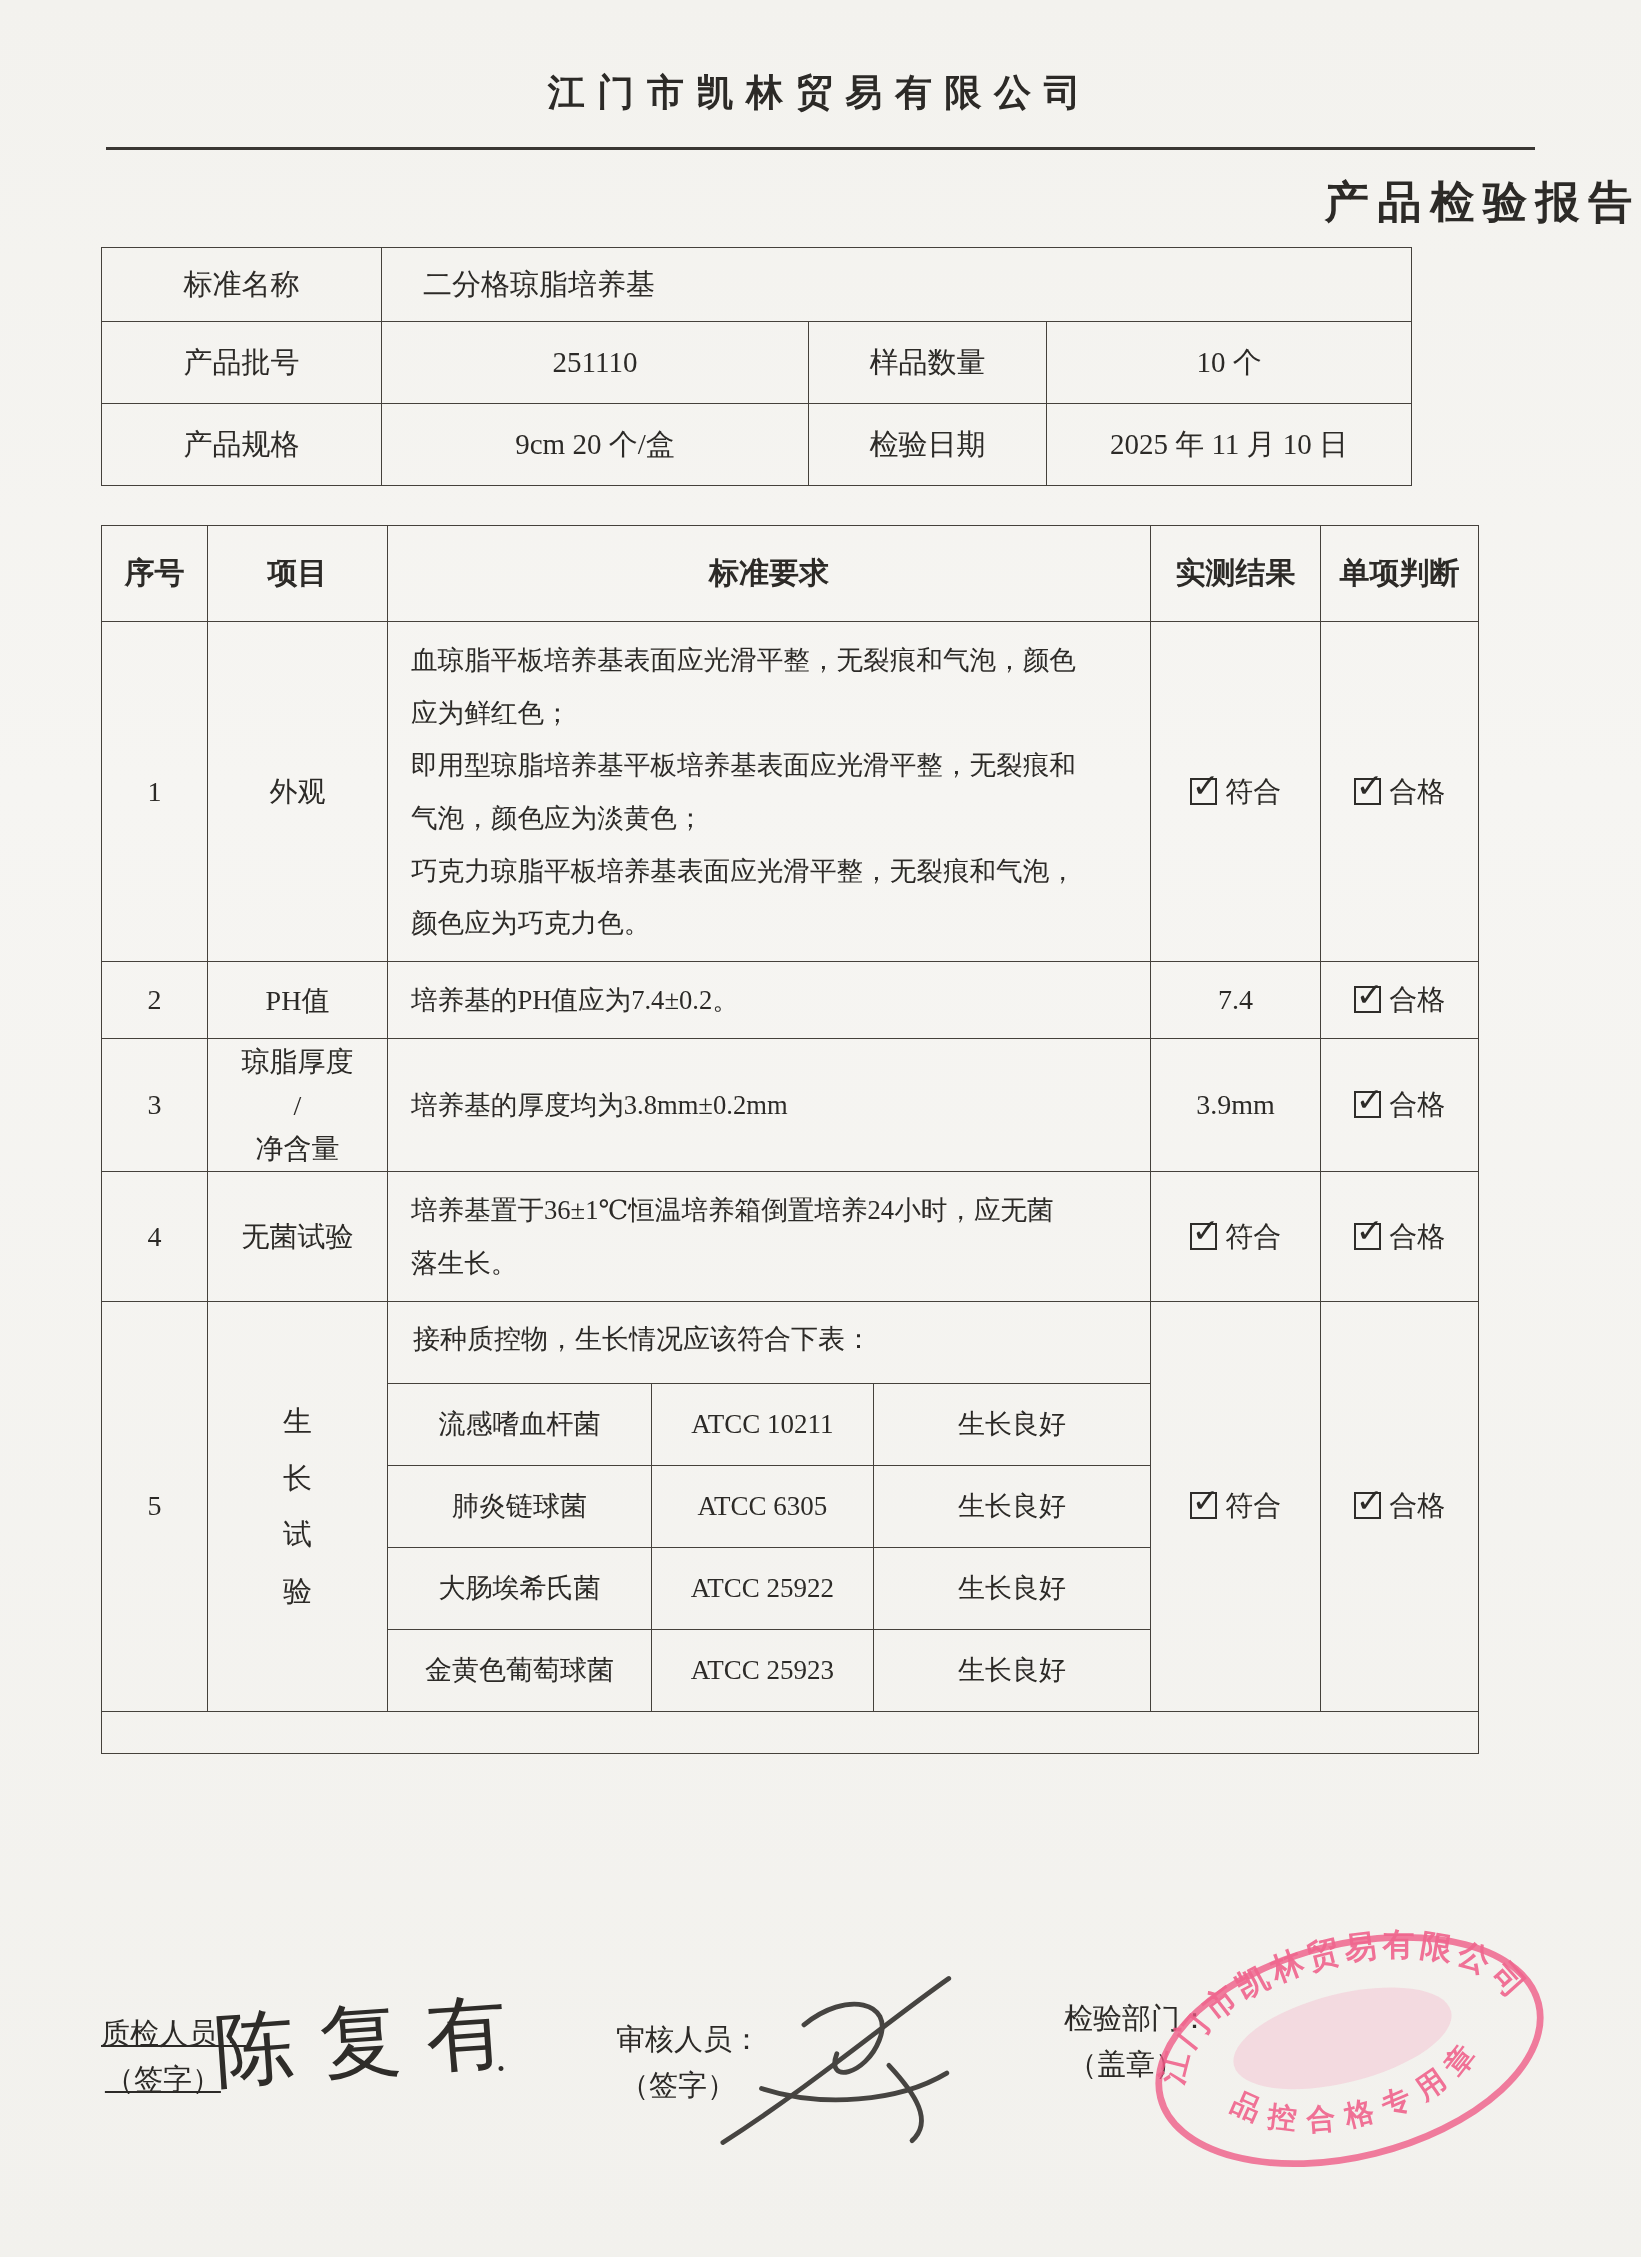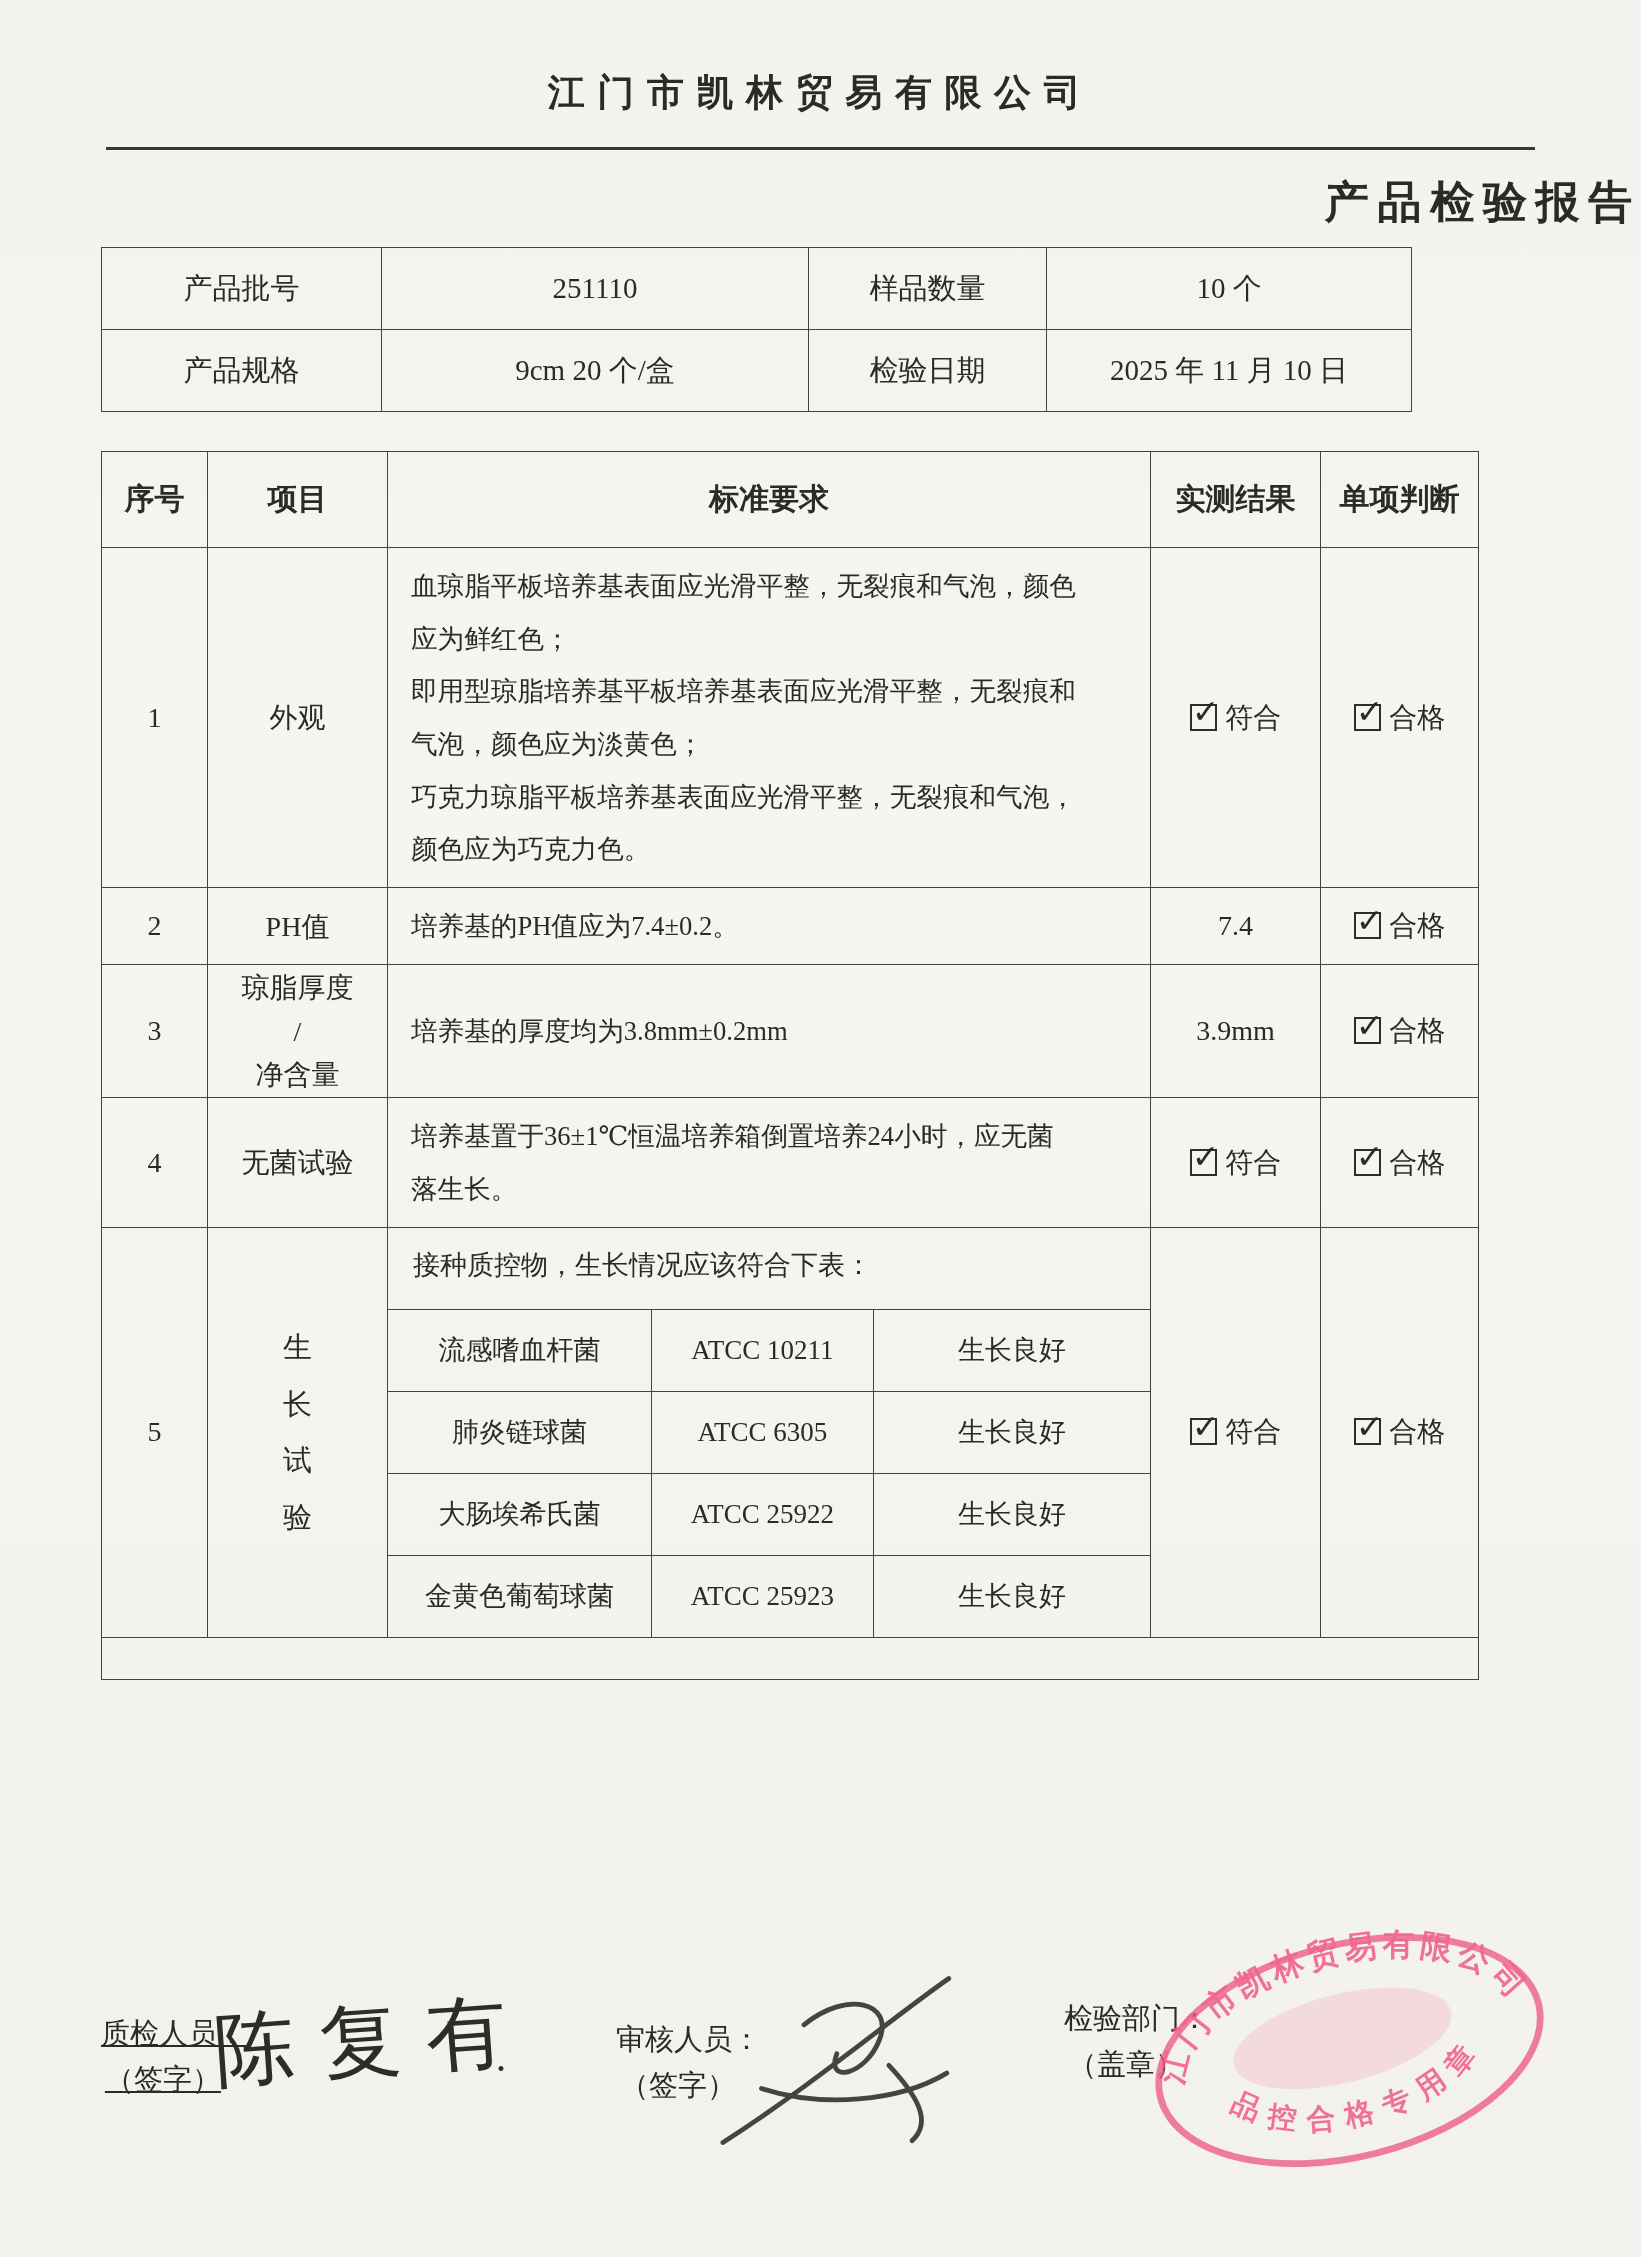--- a/index.html
+++ b/index.html
@@ -94,20 +94,24 @@
   <div class="title">产品检验报告</div>
 
   <table class="t1">
     <colgroup>
         <col style="width:280px">
         <col style="width:427px">
         <col style="width:238px">
         <col style="width:365px">
       </colgroup>
     <tbody>
+        <tr class="r1">
+      <td>标准名称</td>
+      <td class="leftval" colspan="3">二分格琼脂培养基</td>
+    </tr>
     <tr>
       <td>产品批号</td>
       <td>251110</td>
       <td>样品数量</td>
       <td>10 个</td>
     </tr>
     <tr>
       <td>产品规格</td>
       <td>9cm 20 个/盒</td>
       <td>检验日期</td>

